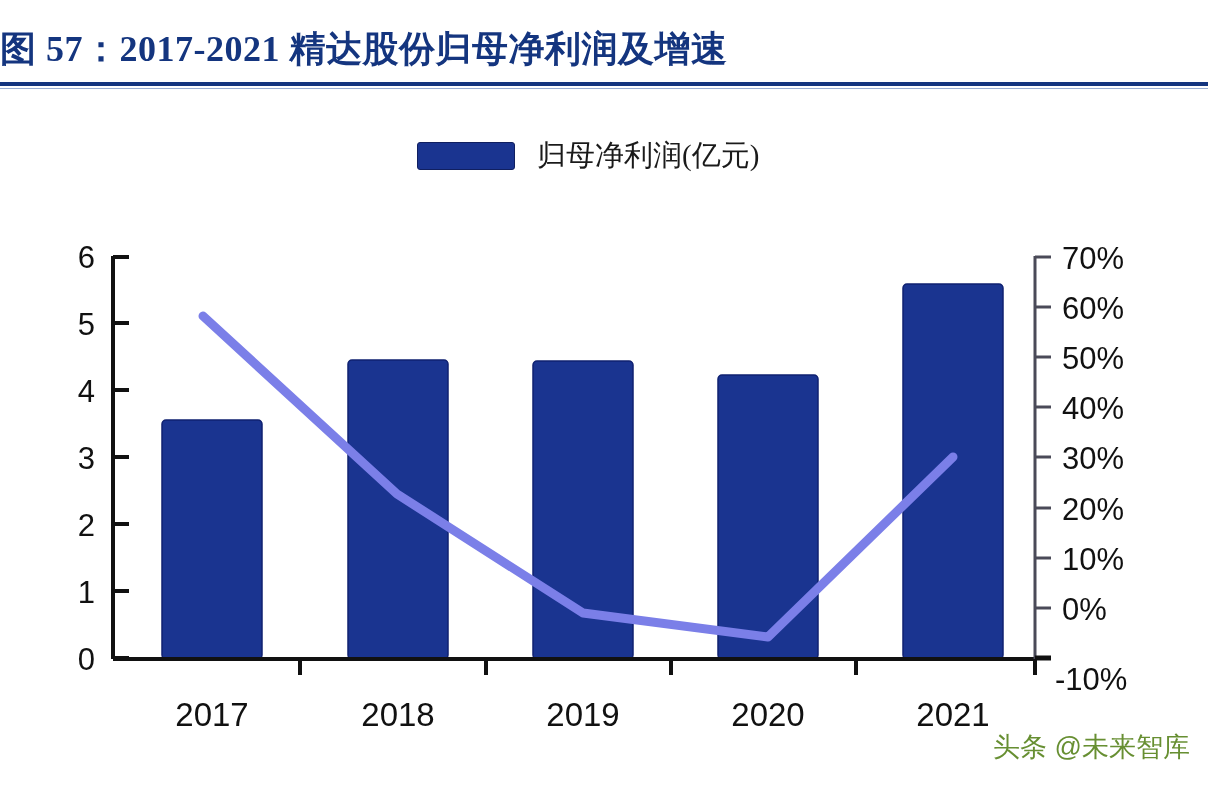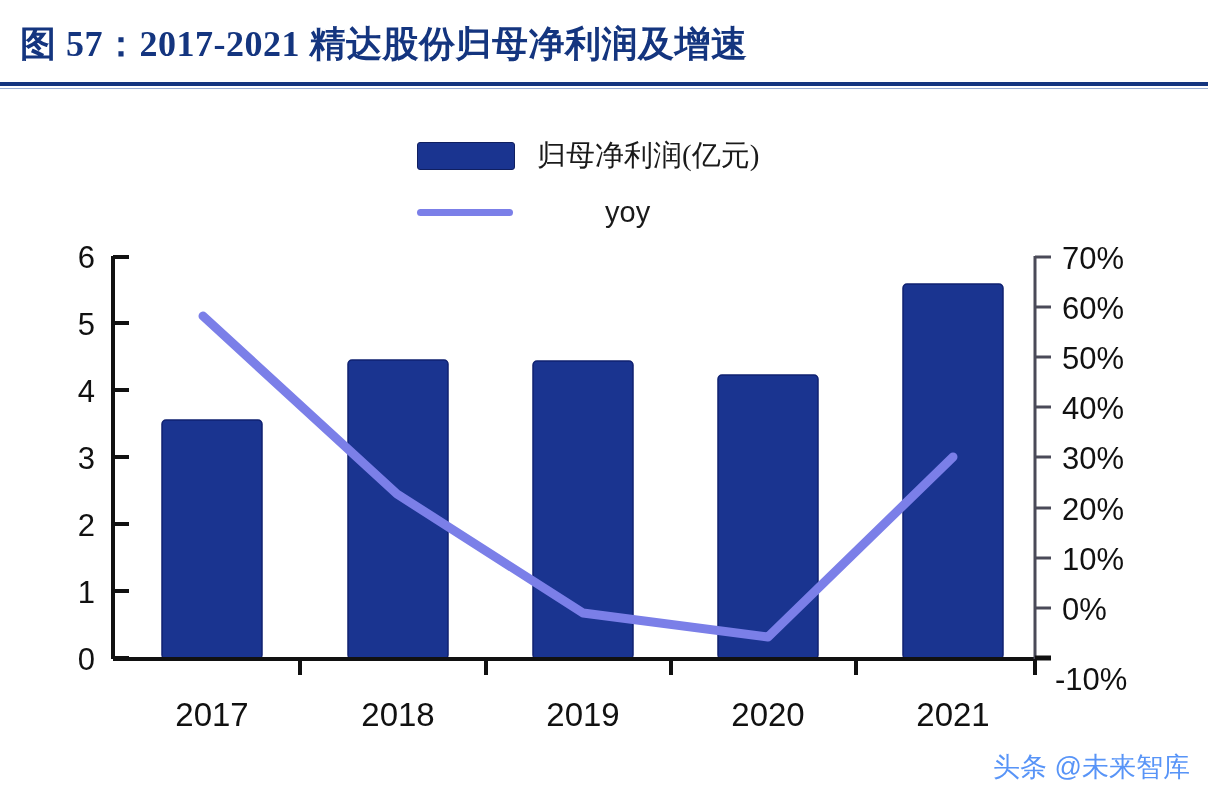--- a/index.html
+++ b/index.html
@@ -16,21 +16,22 @@
   }
 
   
   #figure-title {
     position: absolute;
     left: 0px;
     top: 20px;
     width: 971px;
     height: 58px;
     display: flex;
-    padding-left: 20px;
+    align-items: center;
+    padding-left: 0;
     box-sizing: border-box;
   }
   #figure-title .title-text {
     font-family: "Liberation Serif", "DejaVu Serif", serif;
     font-weight: bold;
     font-size: 36px;
     letter-spacing: 0.5px;
     color: #14357f;
     white-space: nowrap;
   }
@@ -118,50 +119,44 @@
   .xtick-label {
     font-family: "Liberation Sans", "DejaVu Sans", sans-serif;
     font-size: 33px;
     fill: #111111;
   }
 
   
   #watermark {
     position: absolute;
     right: 18px;
-    bottom: 7px;
+    bottom: 27px;
     display: flex;
     align-items: center;
     gap: 8px;
-    color: #3b82f6;
+    color: #4d7c0f;
     font-size: 27px;
     font-family: "Liberation Sans", "DejaVu Sans", sans-serif;
     opacity: 0.85;
     white-space: nowrap;
   }
 </style>
 </head>
 <body>
 
 <div id="figure-title">
   <span class="title-text">图 57：2017-2021 精达股份归母净利润及增速</span>
 </div>
 <div id="title-rule"></div>
 <div id="title-rule-thin"></div>
 
 <div id="chart-legend">
   <div class="legend-row row-profit">
     <span class="legend-swatch-bar"></span>
     <span class="legend-label">归母净利润(亿元)</span>
-  </div>
-  <div class="legend-row row-yoy">
-    <span class="legend-swatch-line-wrap">
-      <span class="legend-swatch-line"></span>
-    </span>
-    <span class="legend-label sans">yoy</span>
   </div>
 </div>
 
 <div id="plot-area">
   <svg id="plot-svg" width="1208" height="792" viewBox="0 0 1208 792" xmlns="http://www.w3.org/2000/svg">
 
     <g>
       <line x1="113" y1="256" x2="113" y2="659" stroke="#111111" stroke-width="4"></line>
       <g stroke="#111111" stroke-width="4">
         <line x1="113" y1="257" x2="129" y2="257"></line>

